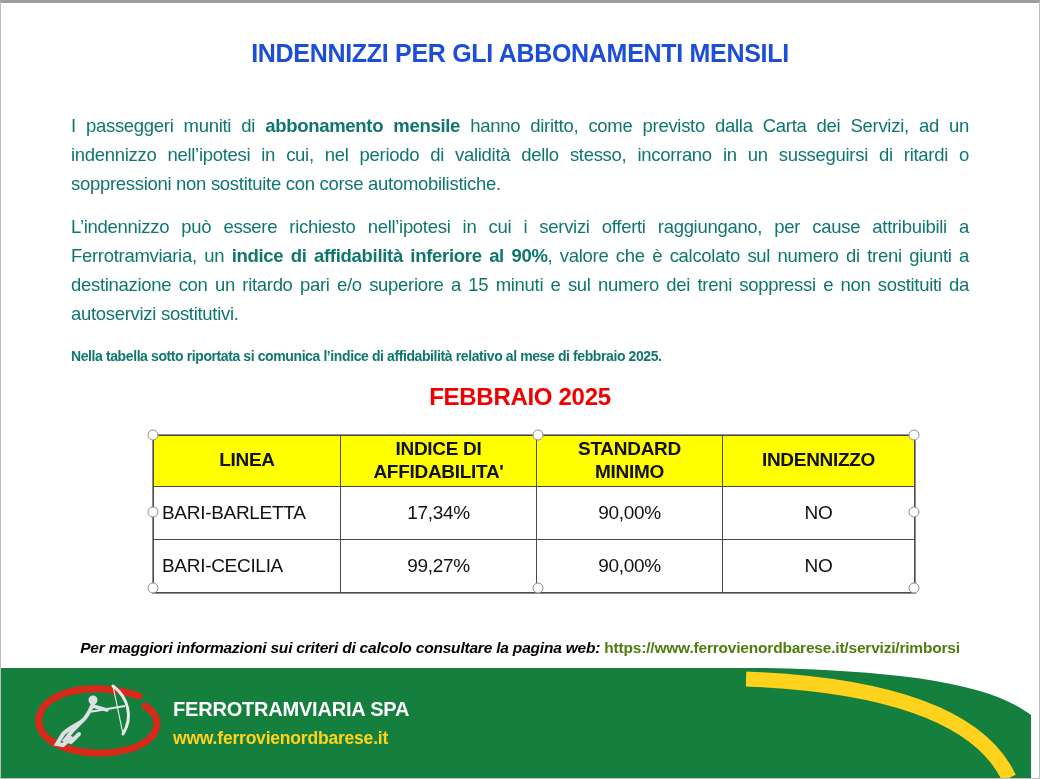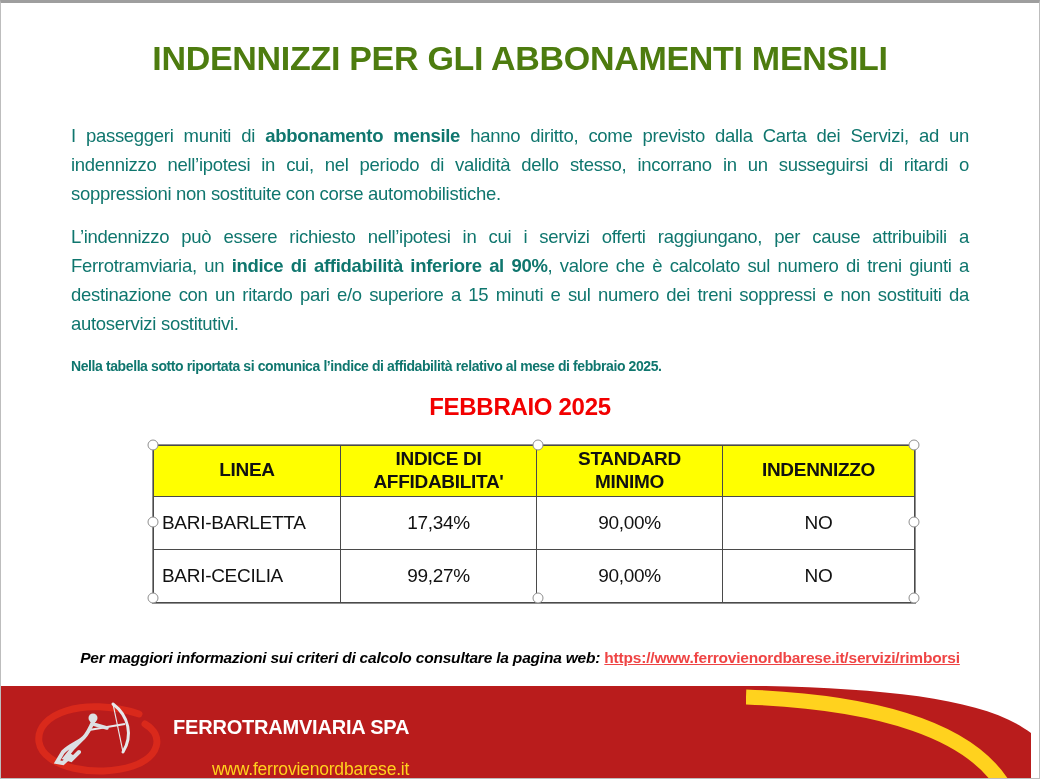--- a/index.html
+++ b/index.html
@@ -9,24 +9,24 @@
     width:1040px;height:779px;
     box-sizing:border-box;
     background:#ffffff;
     border:1px solid #bdbdbd;
     border-top:3px solid #9e9e9e;
     overflow:hidden;
   }
   .title{
     margin:36px 70px 0;
     text-align:center;
-    font-size:34px;
-    font-weight:bold;
-    letter-spacing:-0.3px;
-    color:#4d7c0f;
+    font-size:25px;
+    font-weight:bold;
+    letter-spacing:-0.3px;
+    color:#1d4ed8;
   }
   .body-copy{margin:0 70px;color:#0f766e;}
   .para{
     margin:0;
     font-size:18.5px;
     line-height:29px;
     letter-spacing:-0.3px;
     text-align:justify;
   }
   .para.first{margin-top:43px;}
@@ -93,44 +93,42 @@
     margin:46px 40px 0;
     text-align:center;
     font-size:15.5px;
     letter-spacing:-0.2px;
     color:#000;
   }
   .footer-note .bi{font-weight:bold;font-style:italic;}
   .footer-note .it{font-style:italic;font-weight:bold;}
   .footer-note .link{
     font-weight:bold;
-    text-decoration:underline;
-    color:#ef4444;
+    color:#4d7c0f;
     cursor:pointer;
   }
   .footer-bar{
     position:absolute;
     left:0;right:8px;bottom:0;
-    height:92px;
-    background:#b91c1c;
+    height:110px;
+    background:#15803d;
     overflow:hidden;
   }
   .footer-curve{position:absolute;top:0;right:0;}
   .logo{position:absolute;left:26px;top:12px;}
   .brand{
     position:absolute;left:172px;top:30px;
     line-height:1.15;
   }
   .brand .company{
     color:#ffffff;font-weight:bold;font-size:20px;letter-spacing:-0.2px;
   }
   .brand .website{
-    color:#ffd21e;font-weight:normal;font-size:17.5px;letter-spacing:-0.2px;
-    margin-top:20px;
-    text-align:right;
+    color:#ffd21e;font-weight:bold;font-size:17.5px;letter-spacing:-0.2px;
+    margin-top:7px;
   }
 </style>
 </head>
 <body>
 
 <div class="slide">
 
   <h1 class="title">INDENNIZZI PER GLI ABBONAMENTI MENSILI</h1>
 
   <div class="body-copy">

